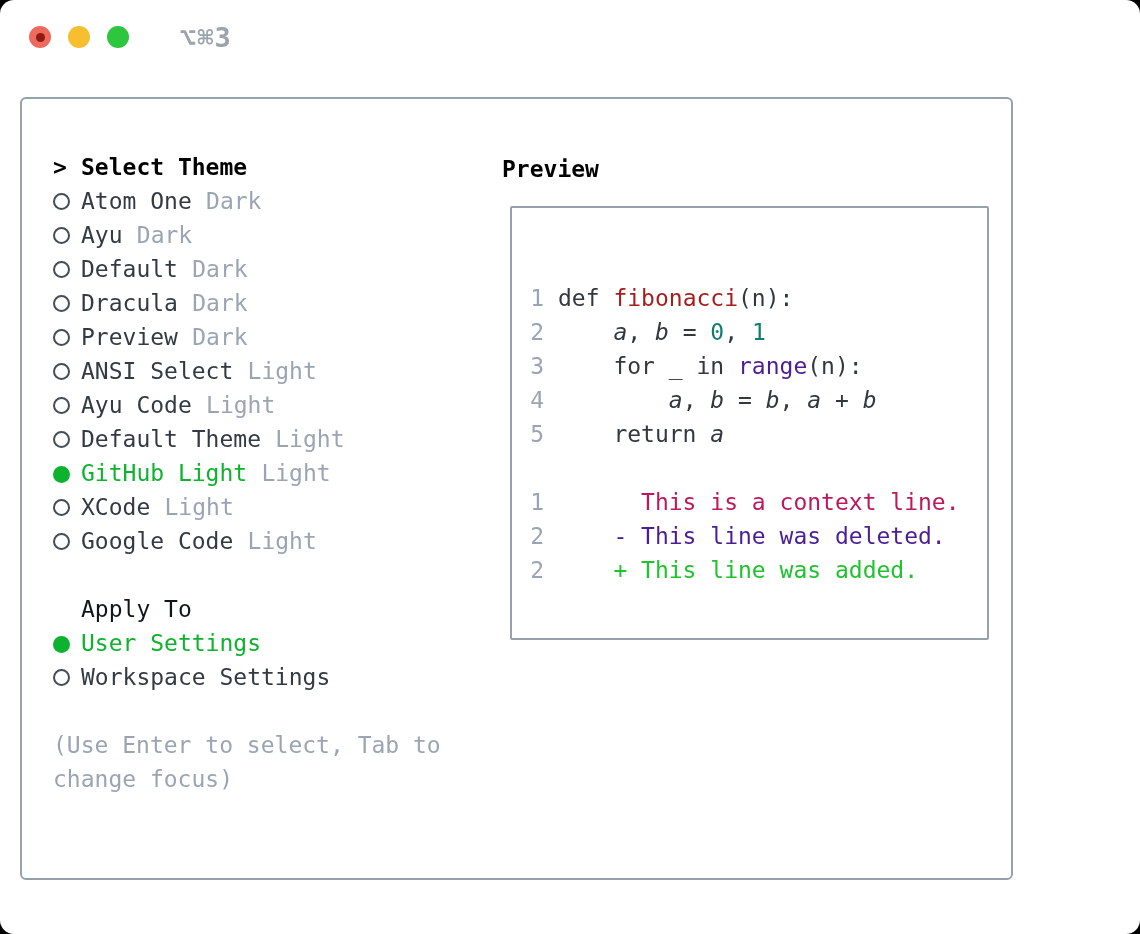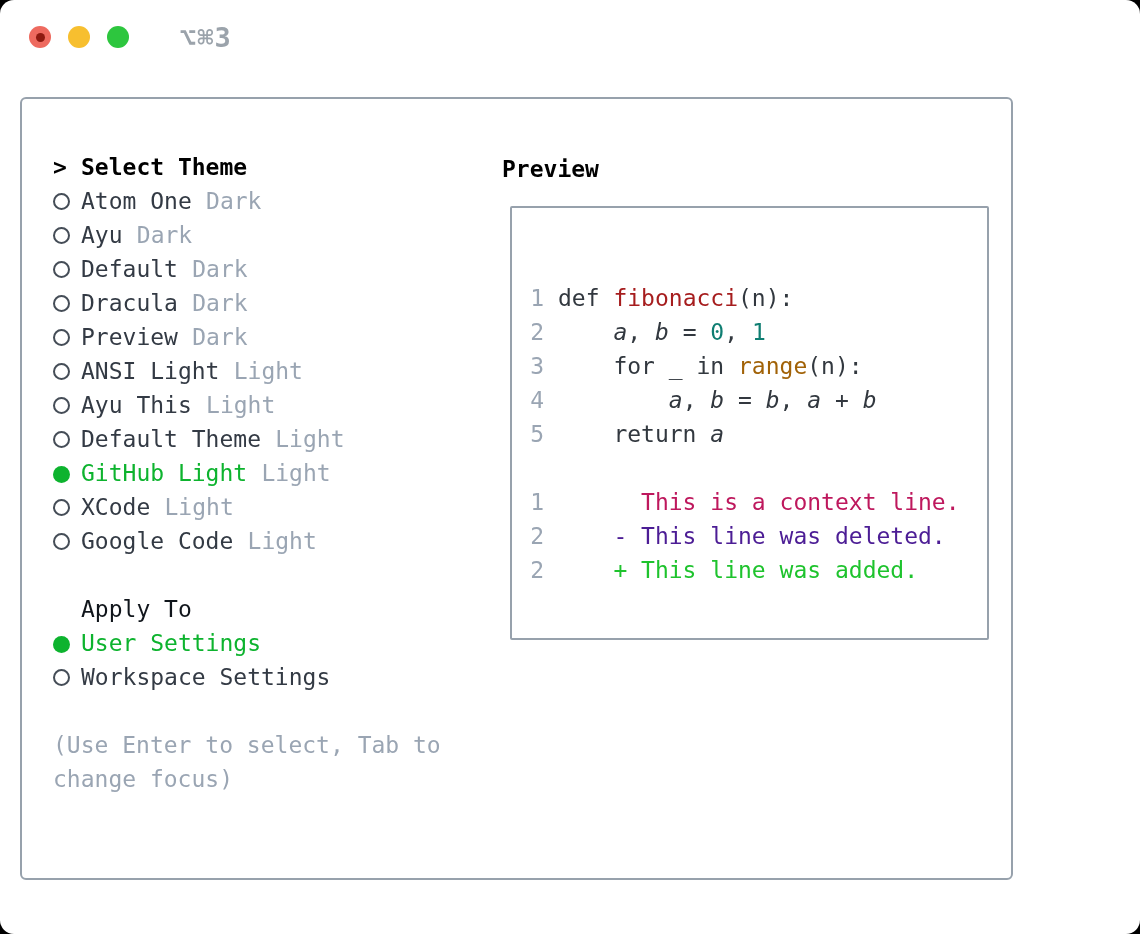--- a/index.html
+++ b/index.html
@@ -46,21 +46,21 @@
   .preview-box {
     margin-left:8px; margin-top:20px; width:457px; height:357px;
     border:2px solid #97a1ac; border-radius:2px; background:#fff;
     padding:73px 0 0 18px;
   }
   .code-line { height:34px; line-height:34px; font-size:23px; white-space:pre; }
   .lnum { display:inline-block; width:14px; text-align:right; margin-right:14px; color:#9aa5b3; }
   .seg-fg   { color:#32383f; }
   .seg-red  { color:#a61d1e; }
   .seg-teal { color:#0f7e72; }
-  .seg-blue { color:#a16207; }
+  .seg-blue { color:#4c1d95; }
   .seg-var  { color:#32383f; font-style:italic; }
   .seg-ctx  { color:#be185d; }
   .seg-del  { color:#4c1d95;text-align:right; }
   .seg-add  { color:#1ec32d; }
 </style>
 </head>
 <body>
 
 <div class="window">
   <div class="titlebar">
@@ -76,22 +76,22 @@
     <div class="left-col">
       <div class="row menu-header">
         <span class="cell prefix">&gt;</span><span>Select Theme</span>
       </div>
       <div id="theme-list">
           <div class="row theme-item"><span class="cell"><span class="bullet"></span></span><span class="iname">Atom One</span><span class="ivariant">Dark</span></div>
           <div class="row theme-item"><span class="cell"><span class="bullet"></span></span><span class="iname">Ayu</span><span class="ivariant">Dark</span></div>
           <div class="row theme-item"><span class="cell"><span class="bullet"></span></span><span class="iname">Default</span><span class="ivariant">Dark</span></div>
           <div class="row theme-item"><span class="cell"><span class="bullet"></span></span><span class="iname">Dracula</span><span class="ivariant">Dark</span></div>
           <div class="row theme-item"><span class="cell"><span class="bullet"></span></span><span class="iname">Preview</span><span class="ivariant">Dark</span></div>
-          <div class="row theme-item"><span class="cell"><span class="bullet"></span></span><span class="iname">ANSI Light</span><span class="ivariant">Light</span></div>
-          <div class="row theme-item"><span class="cell"><span class="bullet"></span></span><span class="iname">Ayu This</span><span class="ivariant">Light</span></div>
+          <div class="row theme-item"><span class="cell"><span class="bullet"></span></span><span class="iname">ANSI Select</span><span class="ivariant">Light</span></div>
+          <div class="row theme-item"><span class="cell"><span class="bullet"></span></span><span class="iname">Ayu Code</span><span class="ivariant">Light</span></div>
           <div class="row theme-item"><span class="cell"><span class="bullet"></span></span><span class="iname">Default Theme</span><span class="ivariant">Light</span></div>
           <div class="row theme-item selected"><span class="cell"><span class="bullet filled"></span></span><span class="iname">GitHub Light</span><span class="ivariant">Light</span></div>
           <div class="row theme-item"><span class="cell"><span class="bullet"></span></span><span class="iname">XCode</span><span class="ivariant">Light</span></div>
           <div class="row theme-item"><span class="cell"><span class="bullet"></span></span><span class="iname">Google Code</span><span class="ivariant">Light</span></div>
         </div>
       <div class="row"></div>
       <div class="row apply-header">Apply To</div>
       <div id="apply-list">
           <div class="row theme-item selected"><span class="cell"><span class="bullet filled"></span></span><span class="iname">User Settings</span></div>
           <div class="row theme-item"><span class="cell"><span class="bullet"></span></span><span class="iname">Workspace Settings</span></div>

